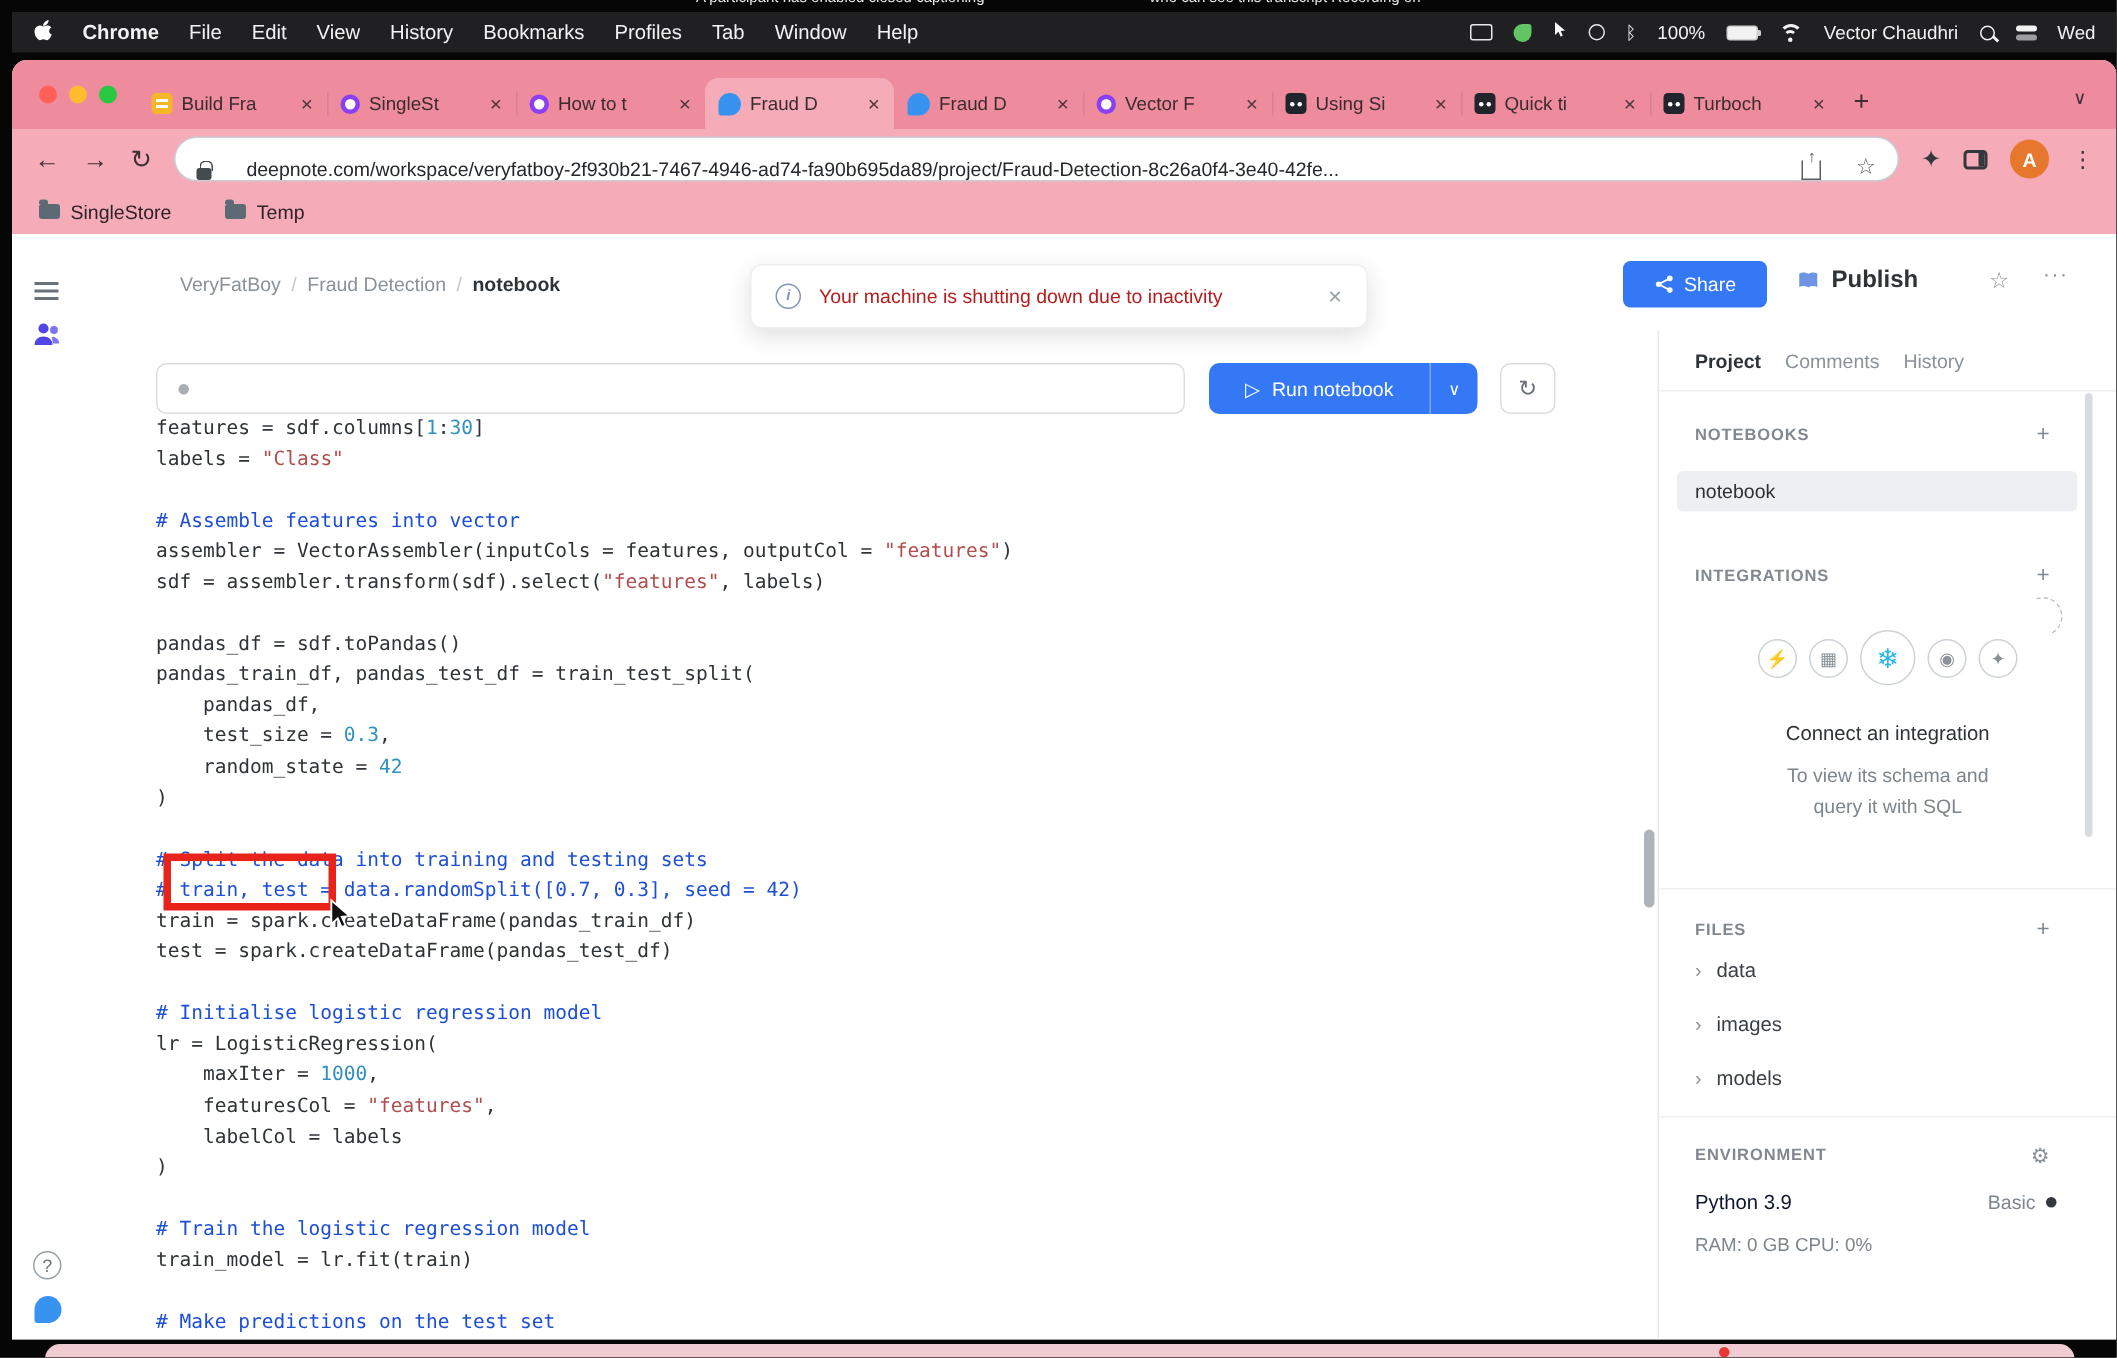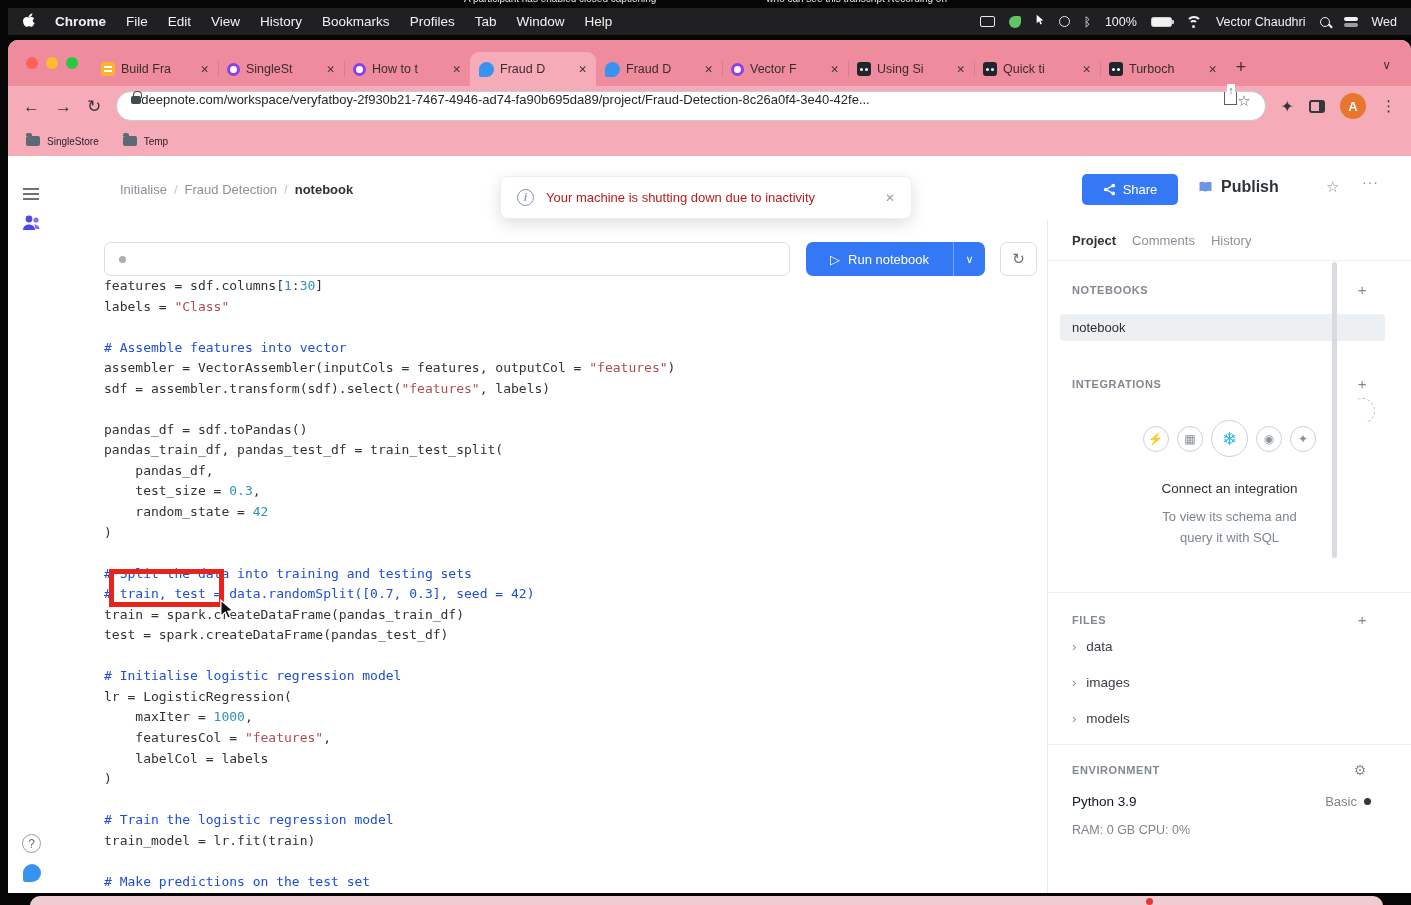--- a/index.html
+++ b/index.html
@@ -48,33 +48,33 @@
 .fav-yellow::after{content:'';position:absolute;left:3px;top:4px;width:8px;height:2px;background:#fff;box-shadow:0 4px 0 #fff}
 .fav-ring{width:13px;height:13px;border:3.5px solid #8a3ff2;border-radius:50%;background:#fff}
 .fav-deepnote{width:15px;height:15px;background:#3793ef;border-radius:50% 50% 50% 12%}
 .fav-dark{width:14px;height:14px;background:#20242c;border-radius:3px;position:relative}
 .fav-dark::after{content:'';position:absolute;left:3px;top:5.5px;width:3px;height:3px;border-radius:50%;background:#fff;box-shadow:5px 0 0 #fff}
 .newtab{width:30px;height:30px;display:flex;align-items:center;justify-content:center;font-size:18px;color:#432e33;margin-bottom:4px;flex-shrink:0}
 .strip-chevron{margin-left:auto;margin-bottom:14px;color:#432e33;font-size:12px;padding-right:14px}
 
 .toolbar{height:40px;background:#f6abb8;display:flex;align-items:center;gap:15px;padding:0 15px}
 .nav-ic{font-size:17px;color:#3c3136;line-height:1}
-.urlbar{flex:1;height:30px;background:#fff;border:1.5px solid #c9ccd4;border-radius:16px;display:flex;align-items:flex-start;gap:0;padding:0 14px;min-width:0}
+.urlbar{flex:1;height:30px;background:#fff;border:1.5px solid #c9ccd4;border-radius:16px;display:flex;align-items:flex-end;gap:23px;padding:0 14px;min-width:0}
 .lock{width:10px;height:8px;border-radius:2px;background:#454a4f;position:relative;margin-top:4px;flex-shrink:0}
 .lock::before{content:'';position:absolute;top:-5px;left:1.5px;width:7px;height:6px;border:1.6px solid #454a4f;border-bottom:none;border-radius:4px 4px 0 0}
 .url-text{flex:1;font-size:13px;color:#24272b;white-space:nowrap;overflow:hidden}
 .share-up{width:13px;height:13px;border:1.6px solid #5a6066;border-top:none;position:relative;flex-shrink:0}
 .share-up::after{content:'↑';position:absolute;left:2px;top:-8px;font-size:11px;color:#5a6066;background:#fff;padding:0 1px}
 .url-star{font-size:15px;color:#5a6066}
 .ext-ic{font-size:16px;color:#33383d}
 .panel-ic{width:16px;height:13px;border:2px solid #33383d;border-radius:3px;position:relative}
 .panel-ic::after{content:'';position:absolute;right:0;top:0;width:4px;height:9px;background:#33383d}
 .avatar{width:26px;height:26px;border-radius:50%;background:#e8772e;color:#fff;font-size:13px;font-weight:700;display:flex;align-items:center;justify-content:center}
 .kebab{font-size:15px;color:#33383d}
-.bookmarks{height:30px;background:#f6abb8;display:flex;align-items:center;gap:24px;padding:0 18px;font-size:10px;color:#2b2327}
+.bookmarks{height:30px;background:#f6abb8;display:flex;align-items:center;gap:36px;padding:0 18px;font-size:13px;color:#2b2327}
 .bm{display:flex;align-items:center;gap:7px}
 .folder{width:14px;height:10px;background:#5d6a75;border-radius:2px;position:relative}
 .folder::before{content:'';position:absolute;top:-3px;left:0;width:6px;height:3px;background:#5d6a75;border-radius:2px 2px 0 0}
 
 
 .app{position:absolute;top:116px;left:0;right:0;bottom:0;background:#fff}
 .rail{position:absolute;left:0;top:0;bottom:0;width:48px}
 .rail-toggle{position:absolute;left:15px;top:32px;width:16px;height:12px;border-top:2px solid #6a7178;border-bottom:2px solid #6a7178}
 .rail-toggle::after{content:'';position:absolute;left:0;top:3px;width:16px;height:2px;background:#6a7178}
 .rail-people{position:absolute;left:13px;top:58px}
@@ -99,21 +99,21 @@
 .cell-dot{width:7px;height:7px;border-radius:50%;background:#a8aeb4}
 .run-btn{position:absolute;left:750px;top:22px;width:179px;height:34px;background:#3478f6;border-radius:7px;color:#fff;display:flex;align-items:stretch;overflow:hidden}
 .run-main{flex:1;display:flex;align-items:center;justify-content:center;gap:8px;font-size:13px}
 .run-caret{width:32px;border-left:1px solid rgba(255,255,255,.35);display:flex;align-items:center;justify-content:center;font-size:11px}
 .refresh-btn{position:absolute;left:944px;top:22px;width:37px;height:34px;border:1px solid #dadee2;border-radius:7px;display:flex;align-items:center;justify-content:center;color:#697077;font-size:15px}
 .code{position:absolute;left:48px;top:56px;right:4px;bottom:0;font-family:"DejaVu Sans Mono","Liberation Mono",monospace;font-size:13px;line-height:20.55px;white-space:pre;color:#2e3338}
 .code-line{height:20.55px}
 .tk-p{color:#2e3338}.tk-c{color:#1d4ed8}.tk-s{color:#b04e4e}.tk-n{color:#2f8fbf}
 .scroll-main{position:absolute;left:1040px;top:333px;width:7px;height:52px;background:#aeb4ba;border-radius:4px}
 
-.rightbar{width:364px;border-left:1px solid #e7e9ec;position:relative;overflow:hidden;font-size:13px}
+.rightbar{width:306px;border-left:1px solid #e7e9ec;position:relative;overflow:hidden;font-size:13px}
 .sb-tabs{display:flex;gap:16px;padding:13px 24px 12px;border-bottom:1px solid #eef0f2;font-size:13px;color:#8a9199}
 .sb-tabs .on{color:#2e3338;font-weight:600}
 .sb-head{display:flex;justify-content:space-between;align-items:center;padding:0 44px 0 24px;font-size:11px;font-weight:700;letter-spacing:.6px;color:#818890}
 .sb-plus{font-size:15px;font-weight:400;color:#818890}
 .h-note{margin-top:20px}
 .nb-item{margin:16px 26px 0 12px;height:27px;background:#edf0f2;border-radius:4px;display:flex;align-items:center;padding:0 12px;color:#2b3034;font-size:13px}
 .h-int{margin-top:34px}
 .int-icons{margin-top:28px;display:flex;align-items:center;justify-content:center;gap:8px;position:relative}
 .int-c{border:1px solid #ccd2d8;border-radius:50%;background:#fff;display:flex;align-items:center;justify-content:center;color:#8a9199}
 .c-sm{width:26px;height:26px;font-size:12px}
@@ -284,21 +284,21 @@
               <circle cx="8" cy="5" r="3.4" fill="#4f46e5"></circle>
               <circle cx="15" cy="6" r="2.6" fill="#7c74f0"></circle>
               <path d="M2 16c0-3.5 2.7-5.6 6-5.6s6 2.1 6 5.6z" fill="#4f46e5"></path>
               <path d="M13.5 10.5c2.8.1 5 1.9 5 4.5h-4.2" fill="#7c74f0"></path>
             </svg></span>
         <span class="help">?</span>
         <span class="rail-logo"></span>
       </div>
 
       <div class="breadcrumb">
-        <span>Initialise</span><span class="sep">/</span><span>Fraud Detection</span><span class="sep">/</span><span class="current">notebook</span>
+        <span>VeryFatBoy</span><span class="sep">/</span><span>Fraud Detection</span><span class="sep">/</span><span class="current">notebook</span>
       </div>
 
       <div class="toast">
         <span class="info-ic">i</span>
         <span class="toast-text">Your machine is shutting down due to inactivity</span>
         <span class="toast-close">✕</span>
       </div>
 
       <div class="share-btn">
         <svg width="13" height="13" viewBox="0 0 14 14">

